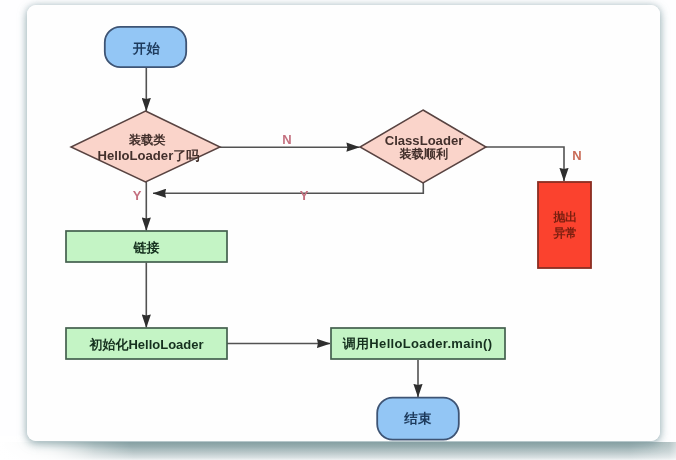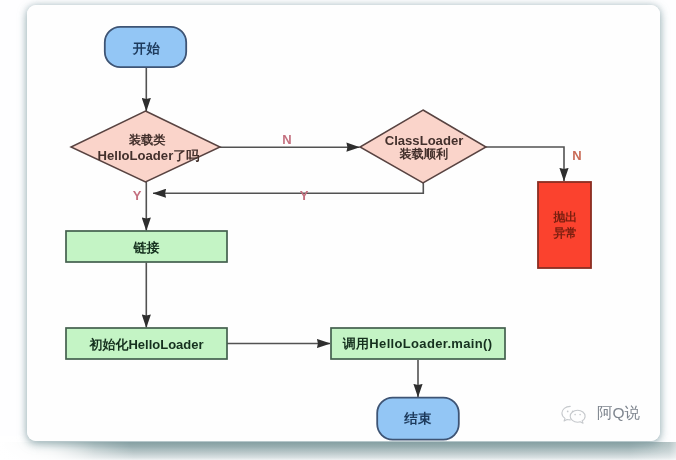--- a/index.html
+++ b/index.html
@@ -104,26 +104,13 @@
       <text class="t-blue" x="418" y="423">结束</text>
     </g>
 
     <g id="edge-labels">
       <text class="t-lab" x="287" y="143.5">N</text>
       <text class="t-lab" x="137" y="199.5">Y</text>
       <text class="t-lab" x="304" y="199.5">Y</text>
       <text class="t-lab t-lab-orange" x="577" y="160">N</text>
     </g>
   </svg>
-  <div class="wm">
-    <svg class="wm-icon" width="30" height="24" viewBox="0 0 30 24">
-      <g fill="none" stroke="#8f959c" stroke-width="1.1" stroke-linecap="round" stroke-linejoin="round">
-        <path d="M11.2,4.4 C6.6,4.4 2.9,7.4 2.9,11.1 C2.9,13.2 4.1,15.1 6.0,16.4 L5.1,19.0 L8.1,17.5 C9.1,17.8 10.1,17.9 11.2,17.9"></path>
-        <path d="M18.6,8.2 C14.5,8.2 11.2,10.9 11.2,14.2 C11.2,17.5 14.5,20.2 18.6,20.2 C19.5,20.2 20.4,20.1 21.2,19.8 L24.0,21.2 L23.2,18.8 C25.0,17.7 26.1,16.0 26.1,14.2 C26.1,10.9 22.7,8.2 18.6,8.2 Z"></path>
-        <circle cx="8.7" cy="9.4" r="0.85" fill="#8f959c" stroke="none"></circle>
-        <circle cx="13.7" cy="9.4" r="0.85" fill="#8f959c" stroke="none"></circle>
-        <circle cx="16.1" cy="12.6" r="0.8" fill="#8f959c" stroke="none"></circle>
-        <circle cx="21.1" cy="12.6" r="0.8" fill="#8f959c" stroke="none"></circle>
-      </g>
-    </svg>
-    <span class="wm-text">阿Q说</span>
-  </div>
 </div>
 
 </body></html>

